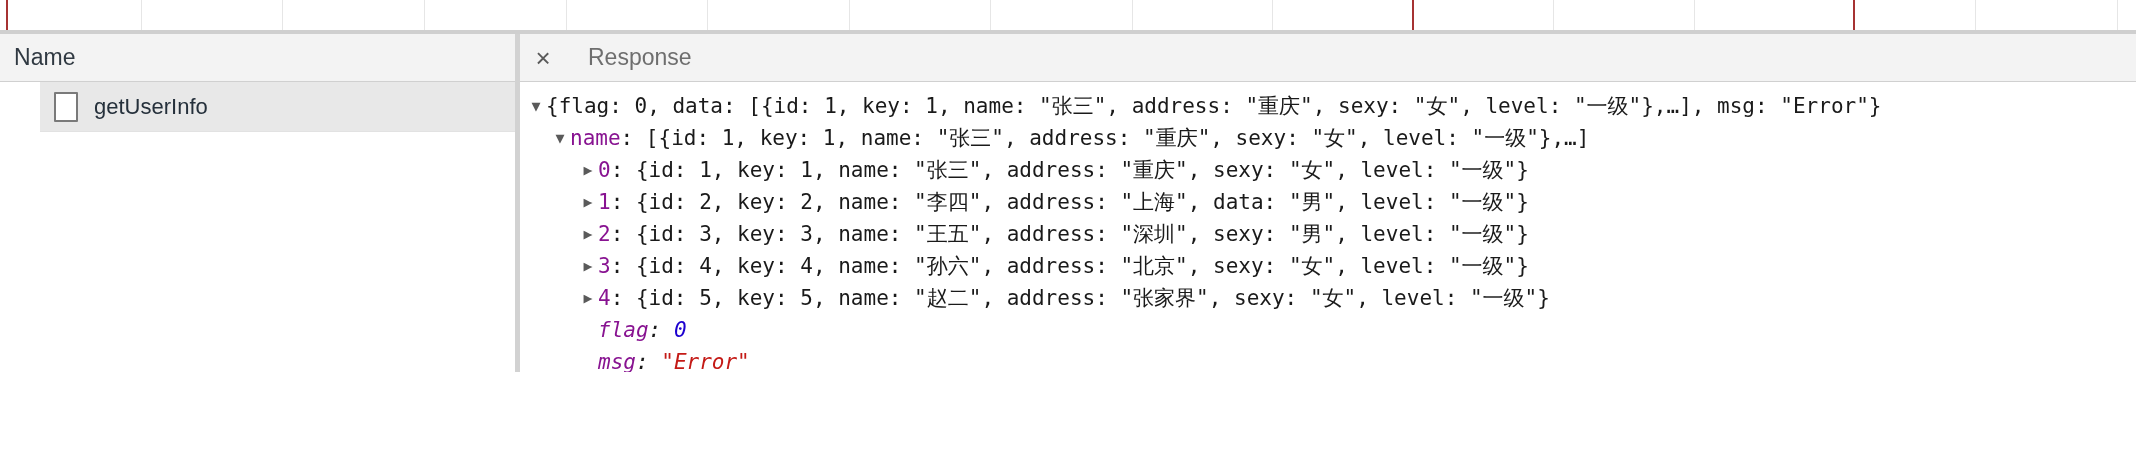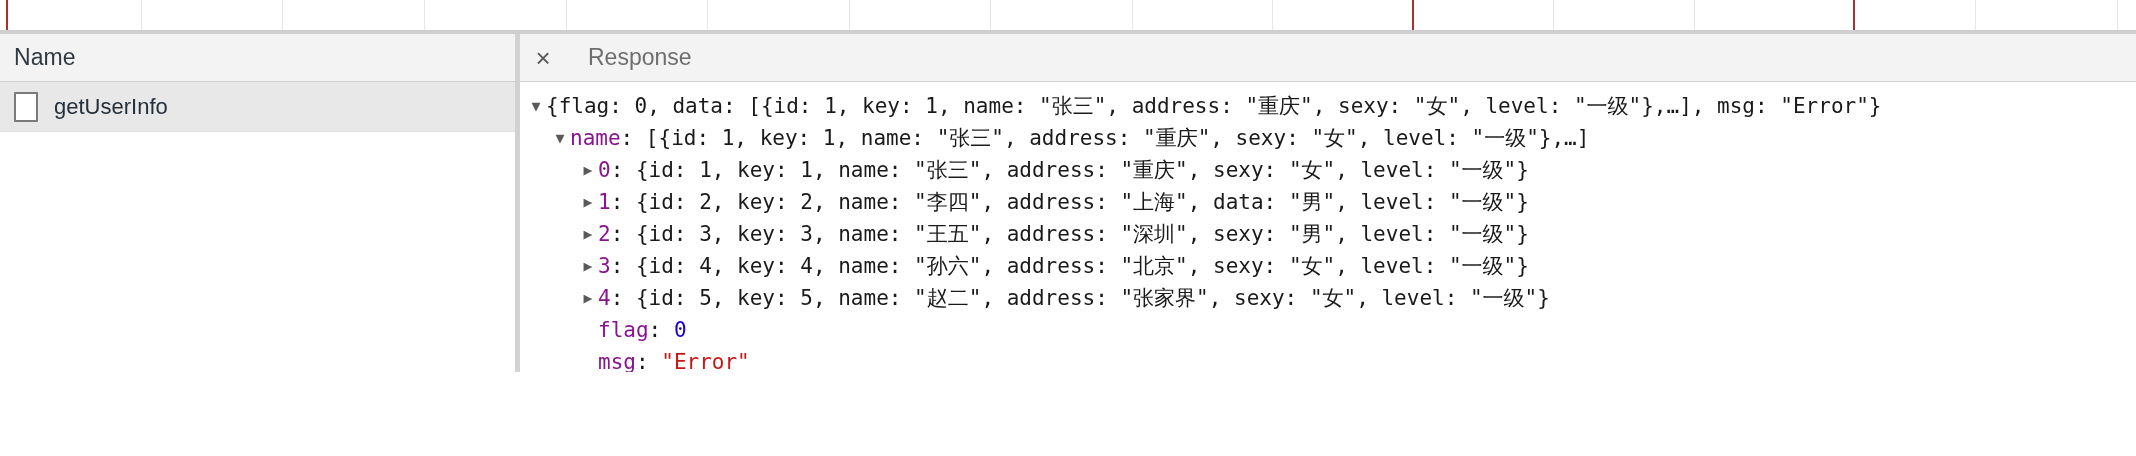--- a/index.html
+++ b/index.html
@@ -49,21 +49,21 @@
     background:#f3f3f3;
     border-bottom:1px solid #d0d0d0;
     box-sizing:border-box;
   }
   .list-header .col-name{
     padding-left:14px;
     font-size:23px;
     color:#303942;
     letter-spacing:.1px;
   }
-  .list-rows{flex:1 1 auto;overflow:hidden;background:#ffffff;}
+  .list-rows{flex:1 1 auto;overflow:hidden;background:#ffffff;padding-left:40px;}
   .req-row{
     height:50px;
     display:flex;align-items:center;
     padding-left:14px;
     background:#e8e8e8;
     border-bottom:1px solid #e2e2e2;
     box-sizing:border-box;
   }
   .doc-icon{
     width:24px;height:30px;
@@ -123,21 +123,21 @@
     padding:8px 0 0 6px;
     font-family:"DejaVu Sans Mono", monospace;
     font-size:21px;
     line-height:32px;
     color:#1a1a1a;
     white-space:nowrap;
   }
   .jline{display:flex;align-items:flex-start;height:32px;}
   .jline.i1{padding-left:24px;}
   .jline.i2{padding-left:52px;}
-  .jline.i3{padding-left:52px;}
+  .jline.i3{padding-left:52px;font-style:italic;}
   .tri{
     width:20px;flex:0 0 20px;
     display:inline-block;
     position:relative;
     top:0;
     color:#5a5a5a;
     text-align:center;
     font-size:15px;
     line-height:32px;
     user-select:none;

